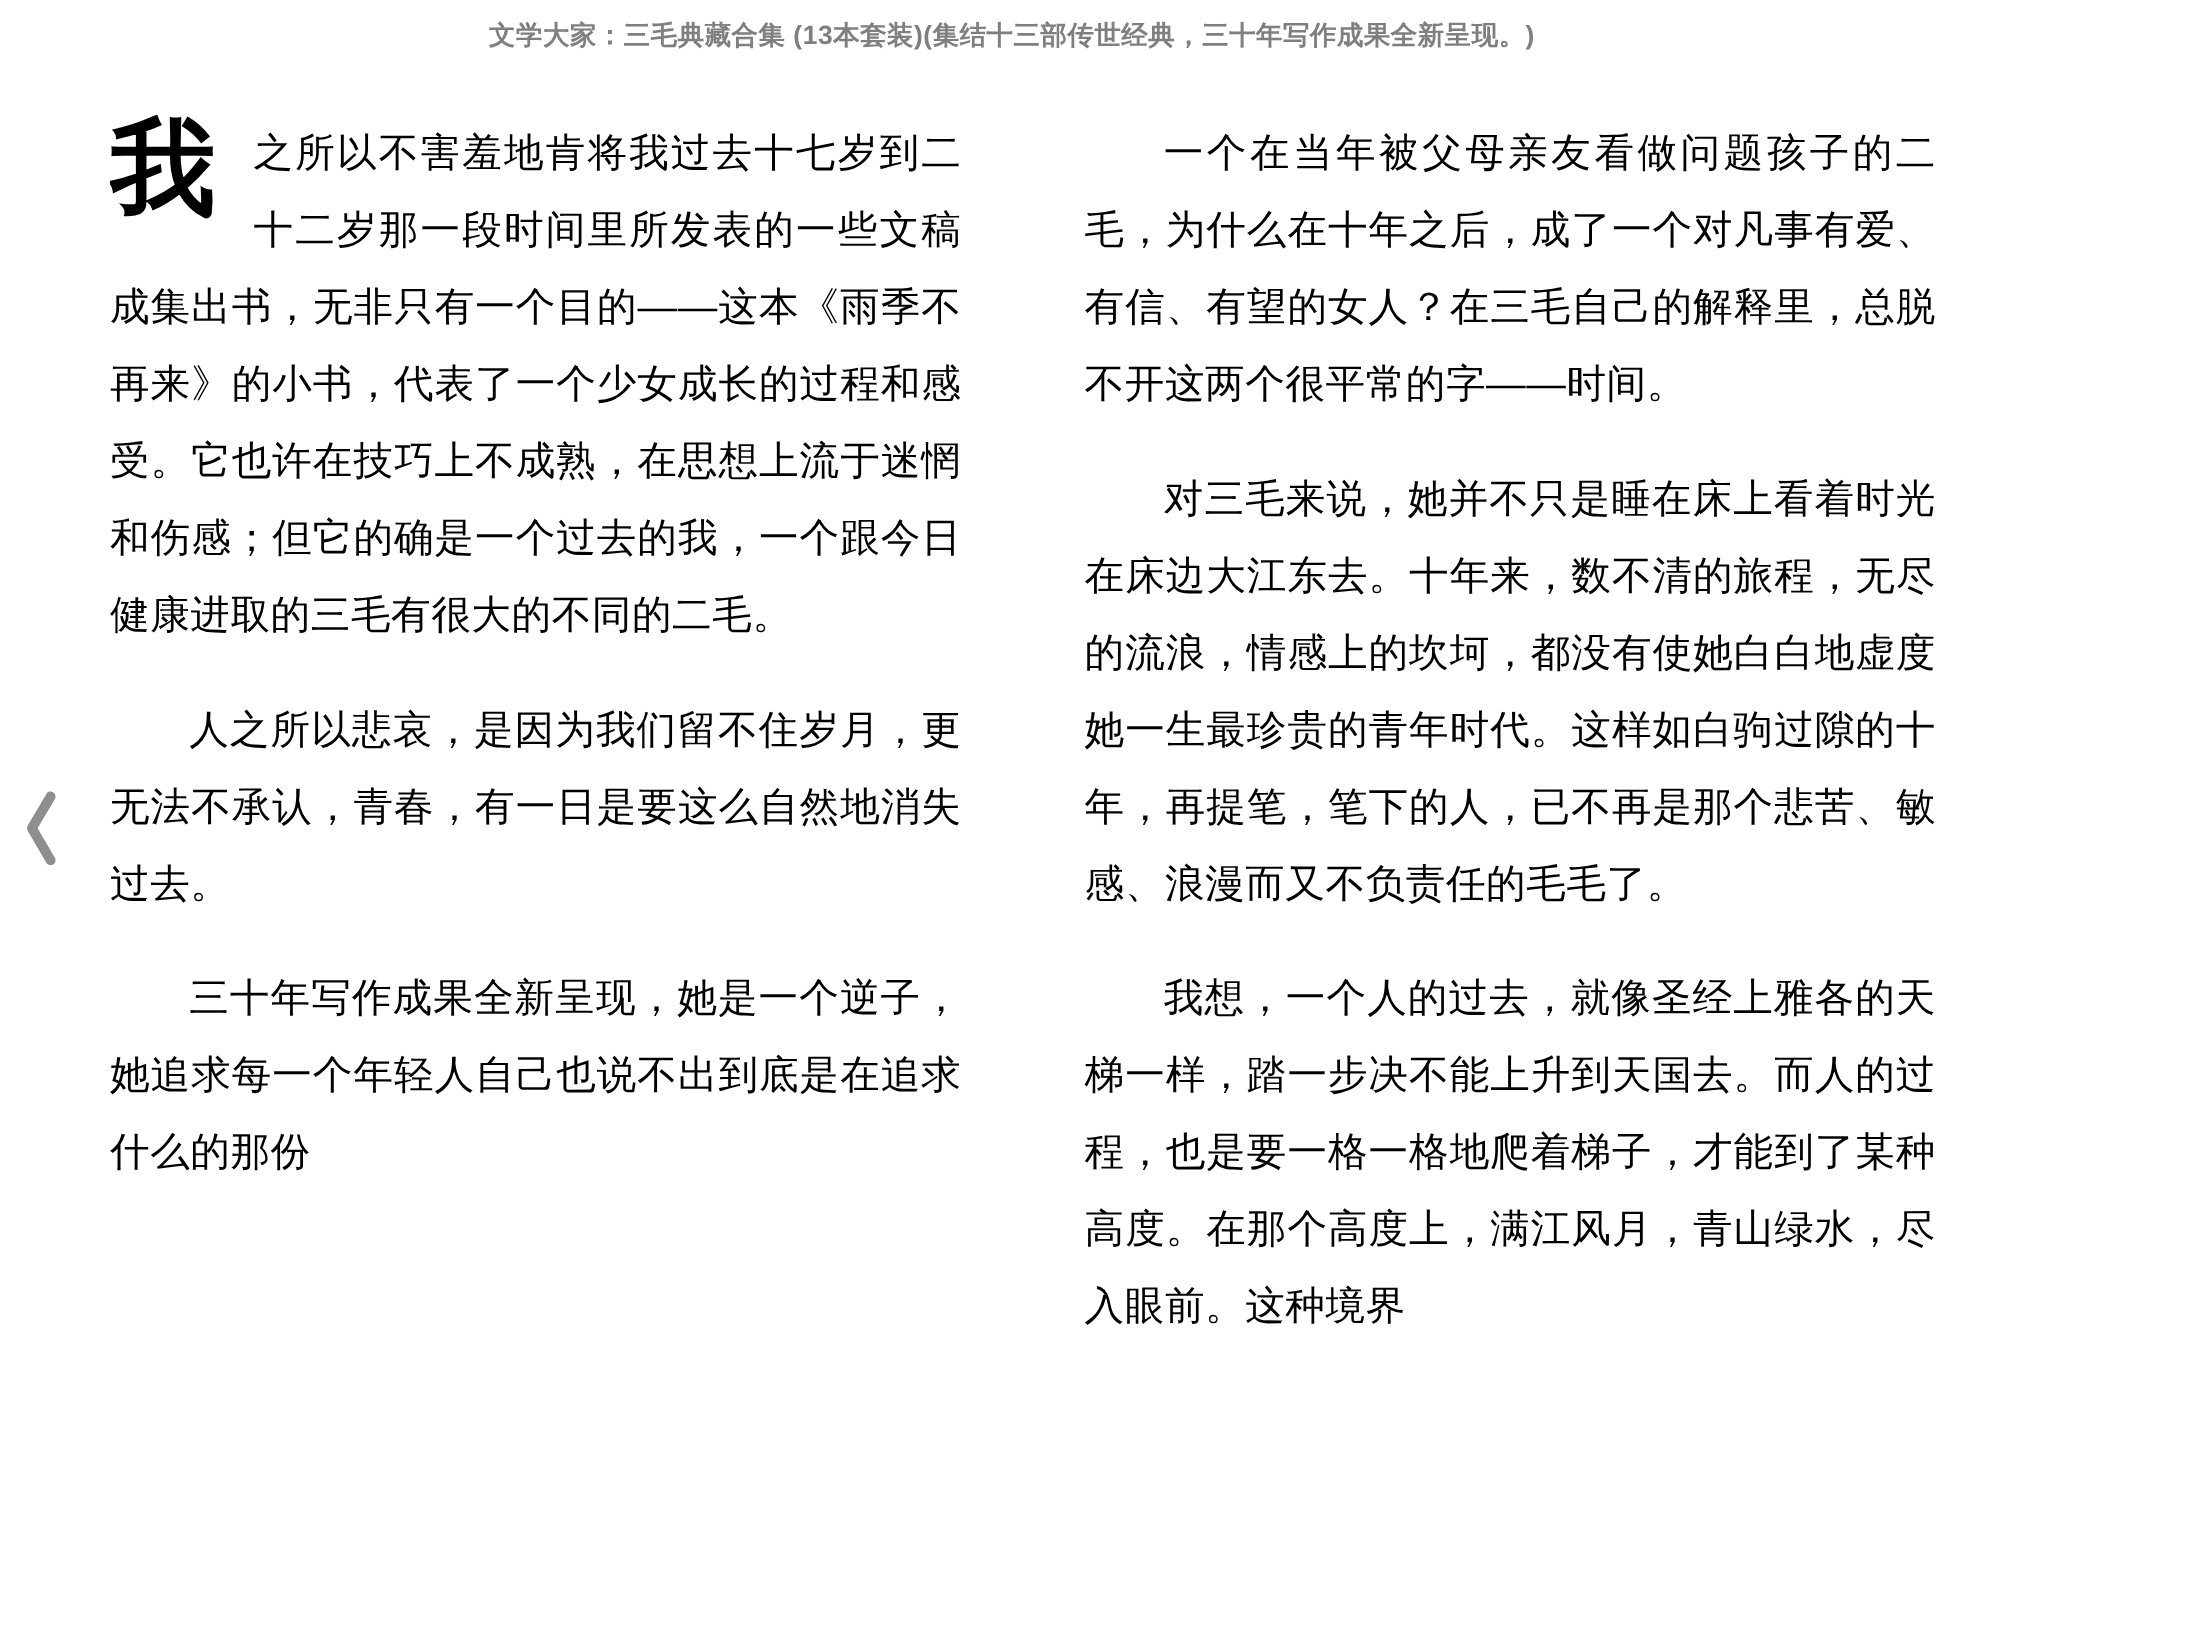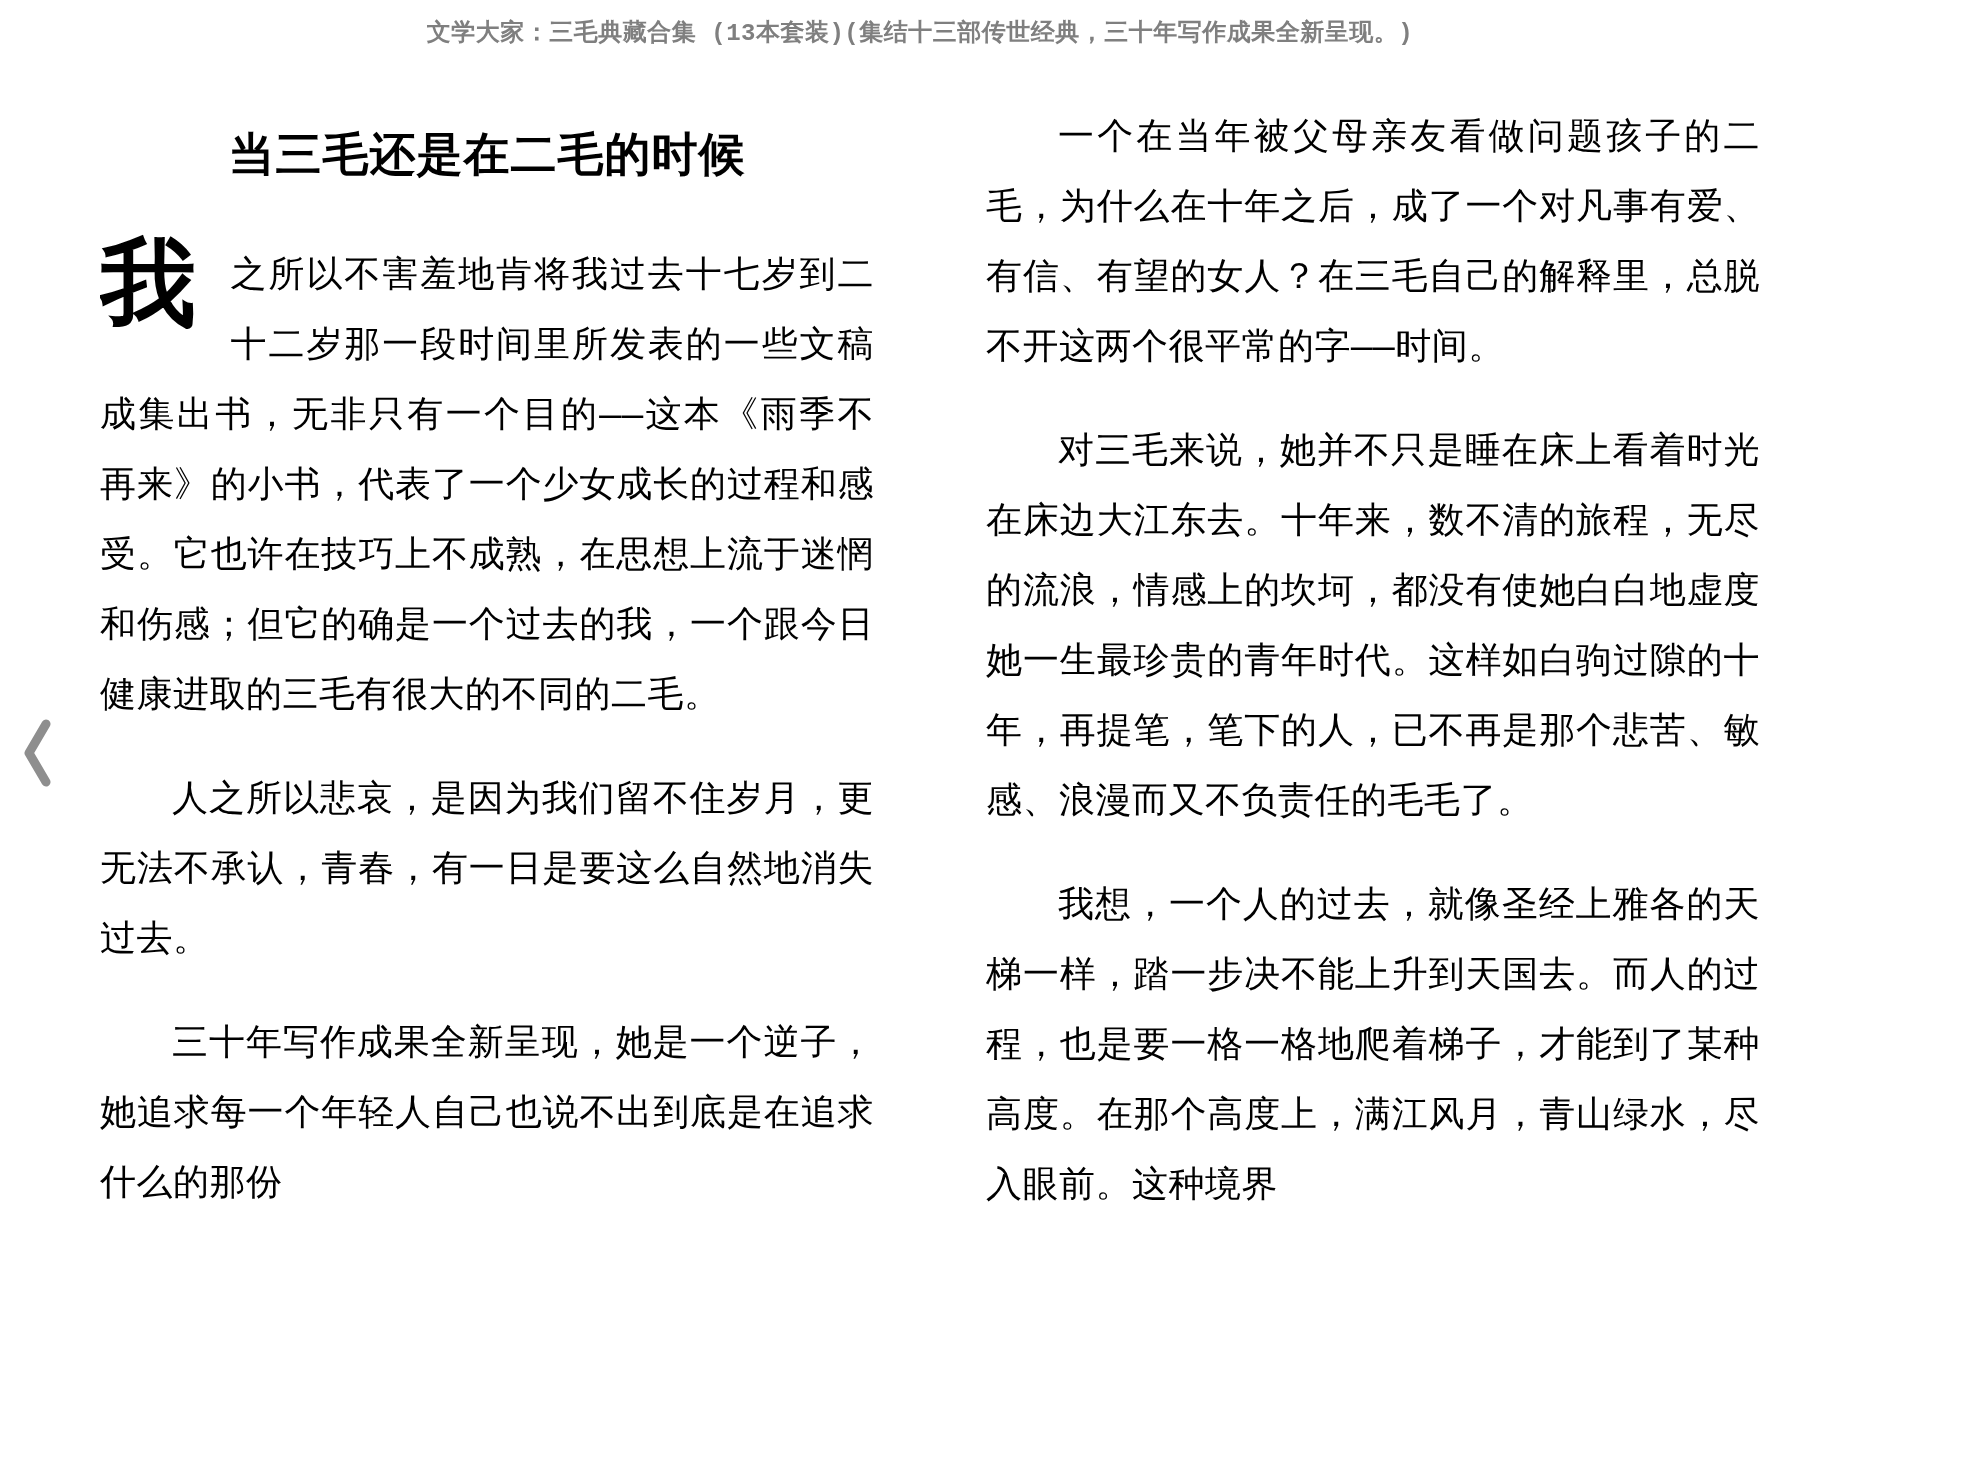--- a/index.html
+++ b/index.html
@@ -6,21 +6,21 @@
     margin: 0;
     padding: 0;
     background: #ffffff;
   }
   #page {
     position: relative;
     width: 1840px;
     height: 1482px;
     background: #ffffff;
     overflow: hidden;
-    font-family: Liberation Mono, monospace;
+    font-family: Liberation Sans, sans-serif;
   }
 
   
   .header-bar {
     position: absolute;
     top: 16px;
     left: 0;
     width: 100%;
     text-align: center;
   }
@@ -117,21 +117,20 @@
 
 <div id="page">
 
   <div class="header-bar">
     <span class="book-title">文学大家：三毛典藏合集 (13本套装)(集结十三部传世经典，三十年写作成果全新呈现。)</span>
   </div>
 
   <div class="columns">
 
     <div class="column">
-      <h1 class="chapter-title">当三毛还是在二毛的时候</h1>
 
       <p class="body-para no-indent">
         <span class="dropcap">我</span><span>之所以不害羞地肯将我过去十七岁到二十二岁那一段时间里所发表的一些文稿成集出书，无非只有一个目的——这本《雨季不再来》的小书，代表了一个少女成长的过程和感受。它也许在技巧上不成熟，在思想上流于迷惘和伤感；但它的确是一个过去的我，一个跟今日健康进取的三毛有很大的不同的二毛。</span>
       </p>
 
       <p class="body-para indent">人之所以悲哀，是因为我们留不住岁月，更无法不承认，青春，有一日是要这么自然地消失过去。</p>
 
 
       <p class="body-para indent">三十年写作成果全新呈现，她是一个逆子，她追求每一个年轻人自己也说不出到底是在追求什么的那份</p>
     </div>

